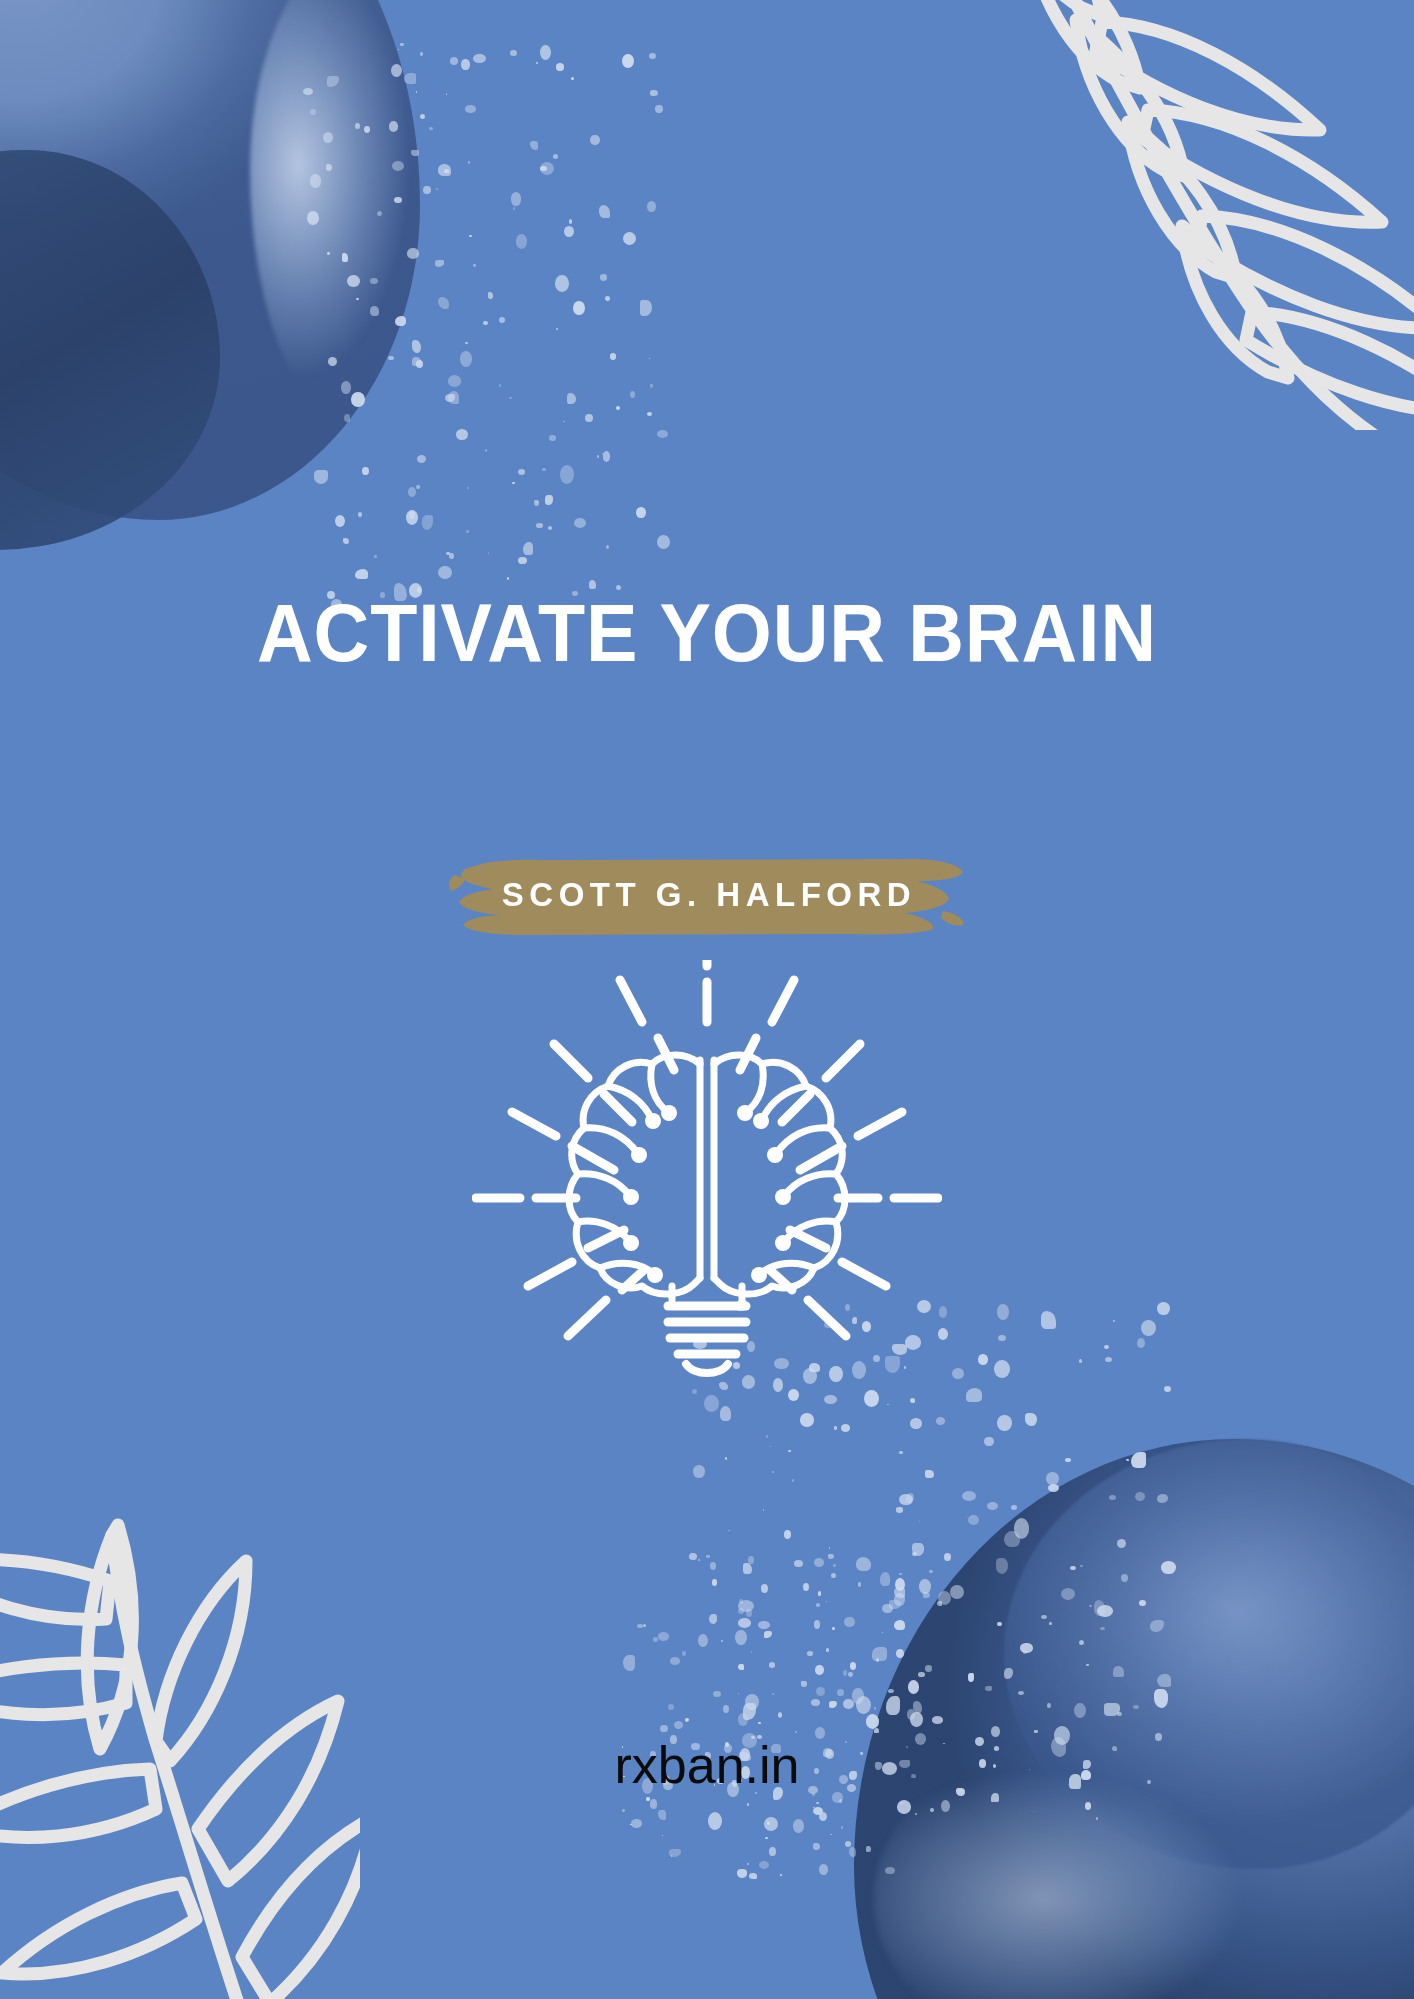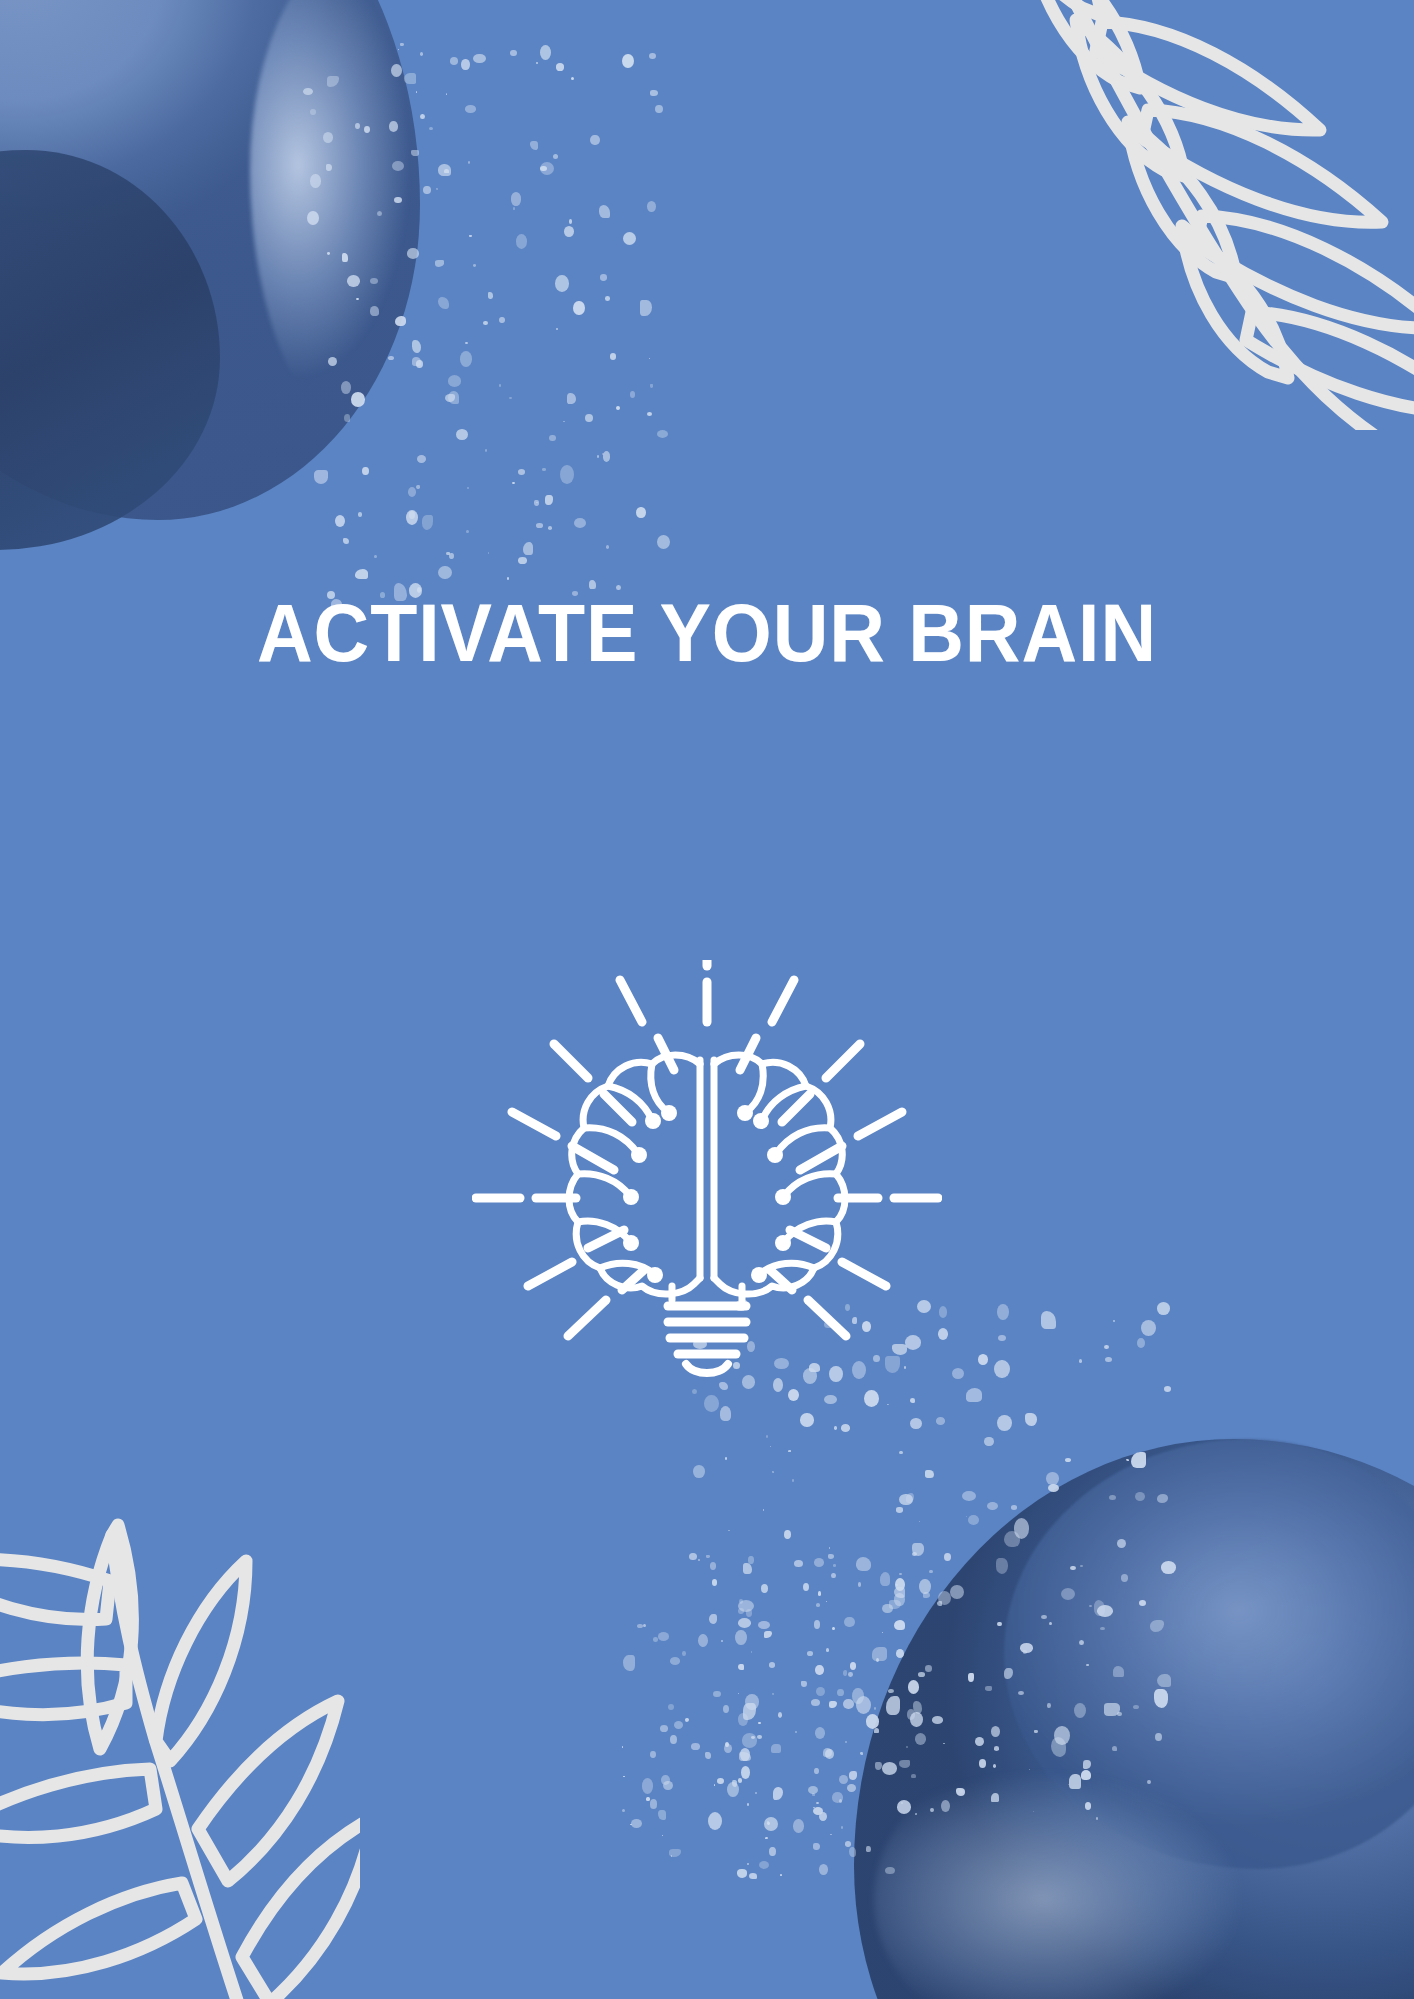--- a/index.html
+++ b/index.html
@@ -668,20 +668,35 @@
       <path d="M190 300 C 126 302, 54 322, -6 358 C 62 378, 136 368, 196 340 Z"></path>
       <path d="M222 414 C 160 424, 94 456, 42 504 C 112 510, 182 486, 236 450 Z"></path>
 
       <path d="M238 360 C 276 304, 322 258, 378 232 C 360 306, 322 368, 268 412 Z"></path>
       <path d="M282 488 C 314 428, 358 378, 414 348 C 400 424, 362 488, 310 534 Z"></path>
     </svg>
   </div>
 
   <div class="title">ACTIVATE YOUR BRAIN</div>
 
+  <div class="banner-wrap">
+    <div class="banner">
+      <svg class="brush" viewBox="0 0 520 100" preserveAspectRatio="none">
+        <path d="M18 24 C 40 16, 62 14, 96 15 L 470 14 C 496 15, 512 20, 516 27
+                 C 512 34, 492 36, 470 36 C 486 40, 500 46, 502 54
+                 C 498 62, 480 66, 458 68 C 476 72, 488 78, 486 84
+                 C 470 90, 430 90, 396 89 L 70 90 C 40 89, 22 86, 16 80
+                 C 20 74, 34 71, 52 70 C 32 68, 16 64, 12 57
+                 C 16 50, 30 46, 46 44 C 26 41, 12 35, 14 28 Z" fill="#a08b5c"></path>
+        <path d="M8 30 C 2 34, 0 40, 4 46 C 10 44, 16 40, 18 34 Z" fill="#a08b5c"></path>
+        <path d="M496 66 C 508 68, 518 74, 516 80 C 508 82, 498 78, 494 72 Z" fill="#a08b5c"></path>
+      </svg>
+      <div class="author">SCOTT G. HALFORD</div>
+    </div>
+  </div>
 
   <div class="bulb">
     <svg viewBox="0 0 470 420" width="470" height="420" fill="none" stroke="#ffffff" stroke-width="7" stroke-linecap="round" stroke-linejoin="round">
 
       <g stroke-width="9">
 
         <line x1="235" y1="-38" x2="235" y2="6"></line>
         <line x1="235" y1="22" x2="235" y2="62"></line>
 
         <line x1="4" y1="238" x2="48" y2="238"></line>
@@ -770,14 +785,15 @@
       <g stroke-width="9">
         <line x1="196" y1="346" x2="274" y2="346"></line>
         <line x1="196" y1="362" x2="274" y2="362"></line>
         <line x1="198" y1="378" x2="272" y2="378"></line>
         <line x1="206" y1="394" x2="264" y2="394"></line>
       </g>
       <path d="M214 404 C 222 416, 248 416, 256 404" stroke-width="8"></path>
     </svg>
   </div>
 
+  <div class="url">rxban.in</div>
 
 </div>
 
 </body></html>

